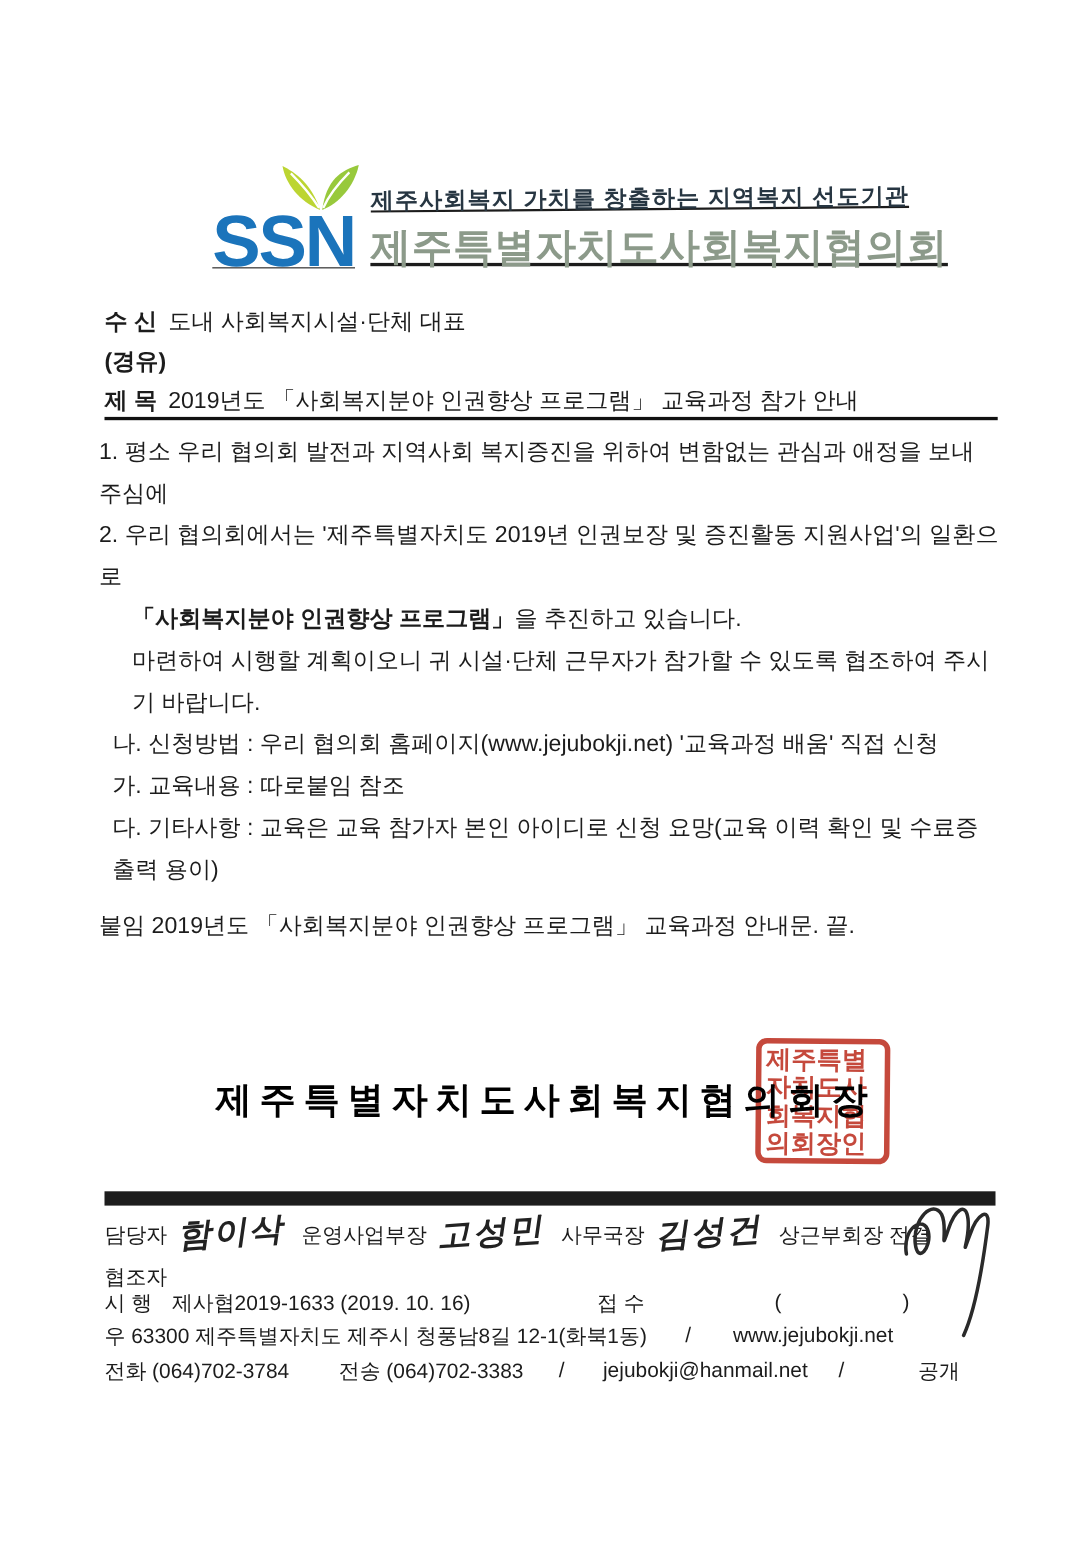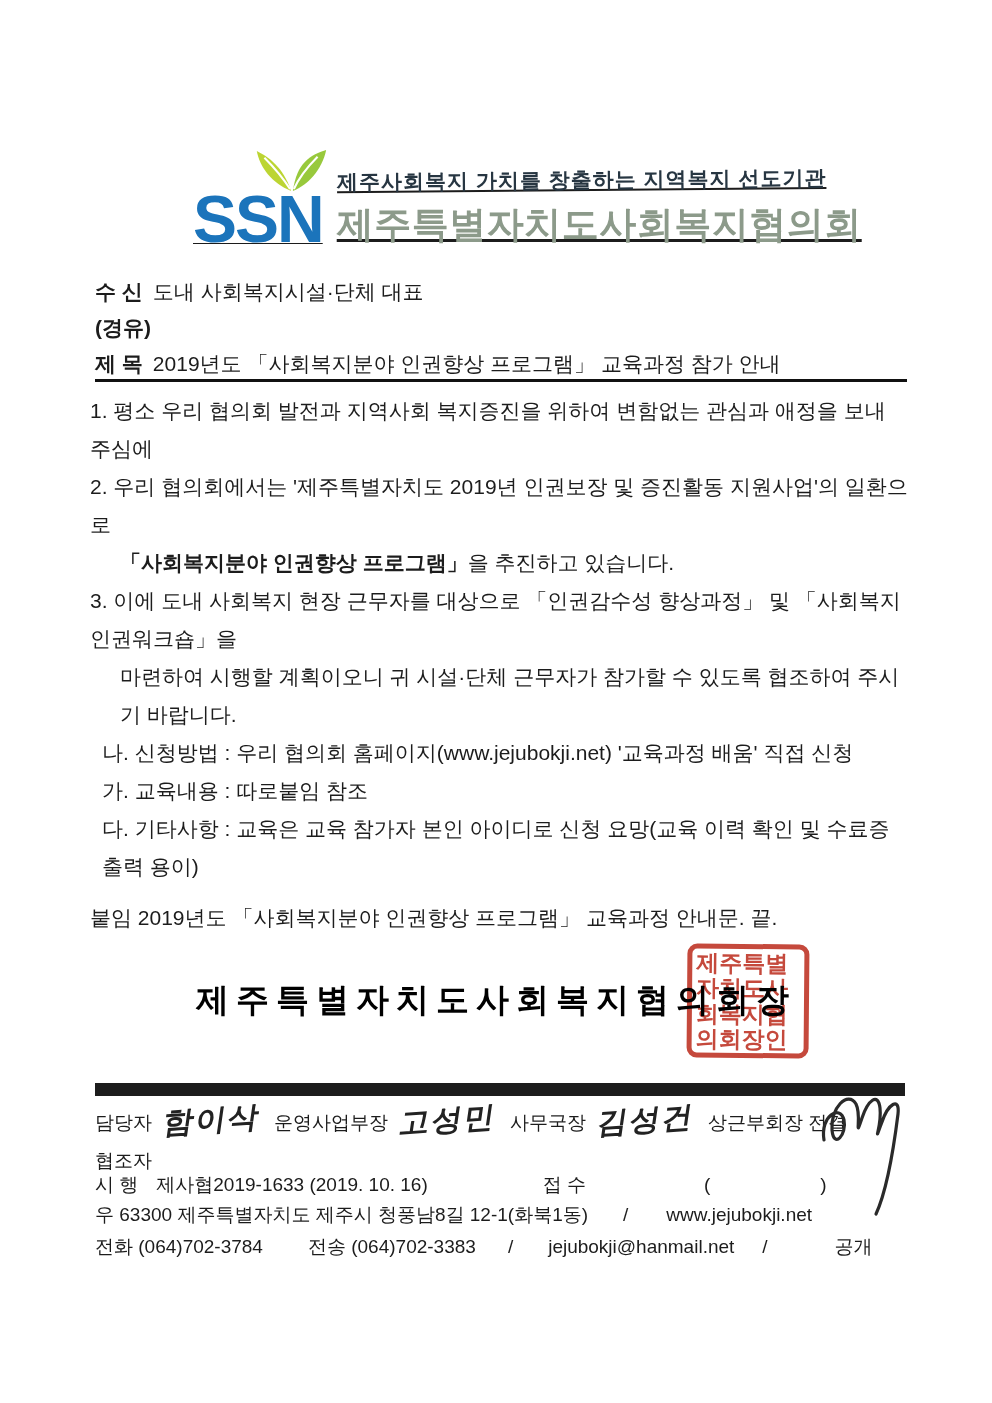--- a/index.html
+++ b/index.html
@@ -90,21 +90,20 @@
     <span class="lbl">제 목</span><span>2019년도 「사회복지분야 인권향상 프로그램」 교육과정 참가 안내</span>
   </div>
   <div class="rule"></div>
 
   <div class="body-block">
     <div>1. 평소 우리 협의회 발전과 지역사회 복지증진을 위하여 변함없는 관심과 애정을 보내 주심에</div>
     <div>2. 우리 협의회에서는 '제주특별자치도 2019년 인권보장 및 증진활동 지원사업'의 일환으로</div>
     <div class="ind1">
       <span class="bold">「사회복지분야 인권향상 프로그램」</span><span>을 추진하고 있습니다.</span>
     </div>
-    <div>3. 이에 도내 사회복지 현장 근무자를 대상으로 「인권감수성 향상과정」 및 「사회복지 인권워크숍」을</div>
     <div class="ind1">마련하여 시행할 계획이오니 귀 시설·단체 근무자가 참가할 수 있도록 협조하여 주시기 바랍니다.</div>
     <div class="ind2">나. 신청방법 : 우리 협의회 홈페이지(www.jejubokji.net) '교육과정 배움' 직접 신청</div>
     <div class="ind2">가. 교육내용 : 따로붙임 참조</div>
     <div class="ind2">다. 기타사항 : 교육은 교육 참가자 본인 아이디로 신청 요망(교육 이력 확인 및 수료증 출력 용이)</div>
     <div class="attachment">붙임  2019년도 「사회복지분야 인권향상 프로그램」 교육과정 안내문.  끝.</div>
   </div>
 
   <div class="sign-line">제주특별자치도사회복지협의회장</div>
   <div class="seal">
     <div class="seal-row">

